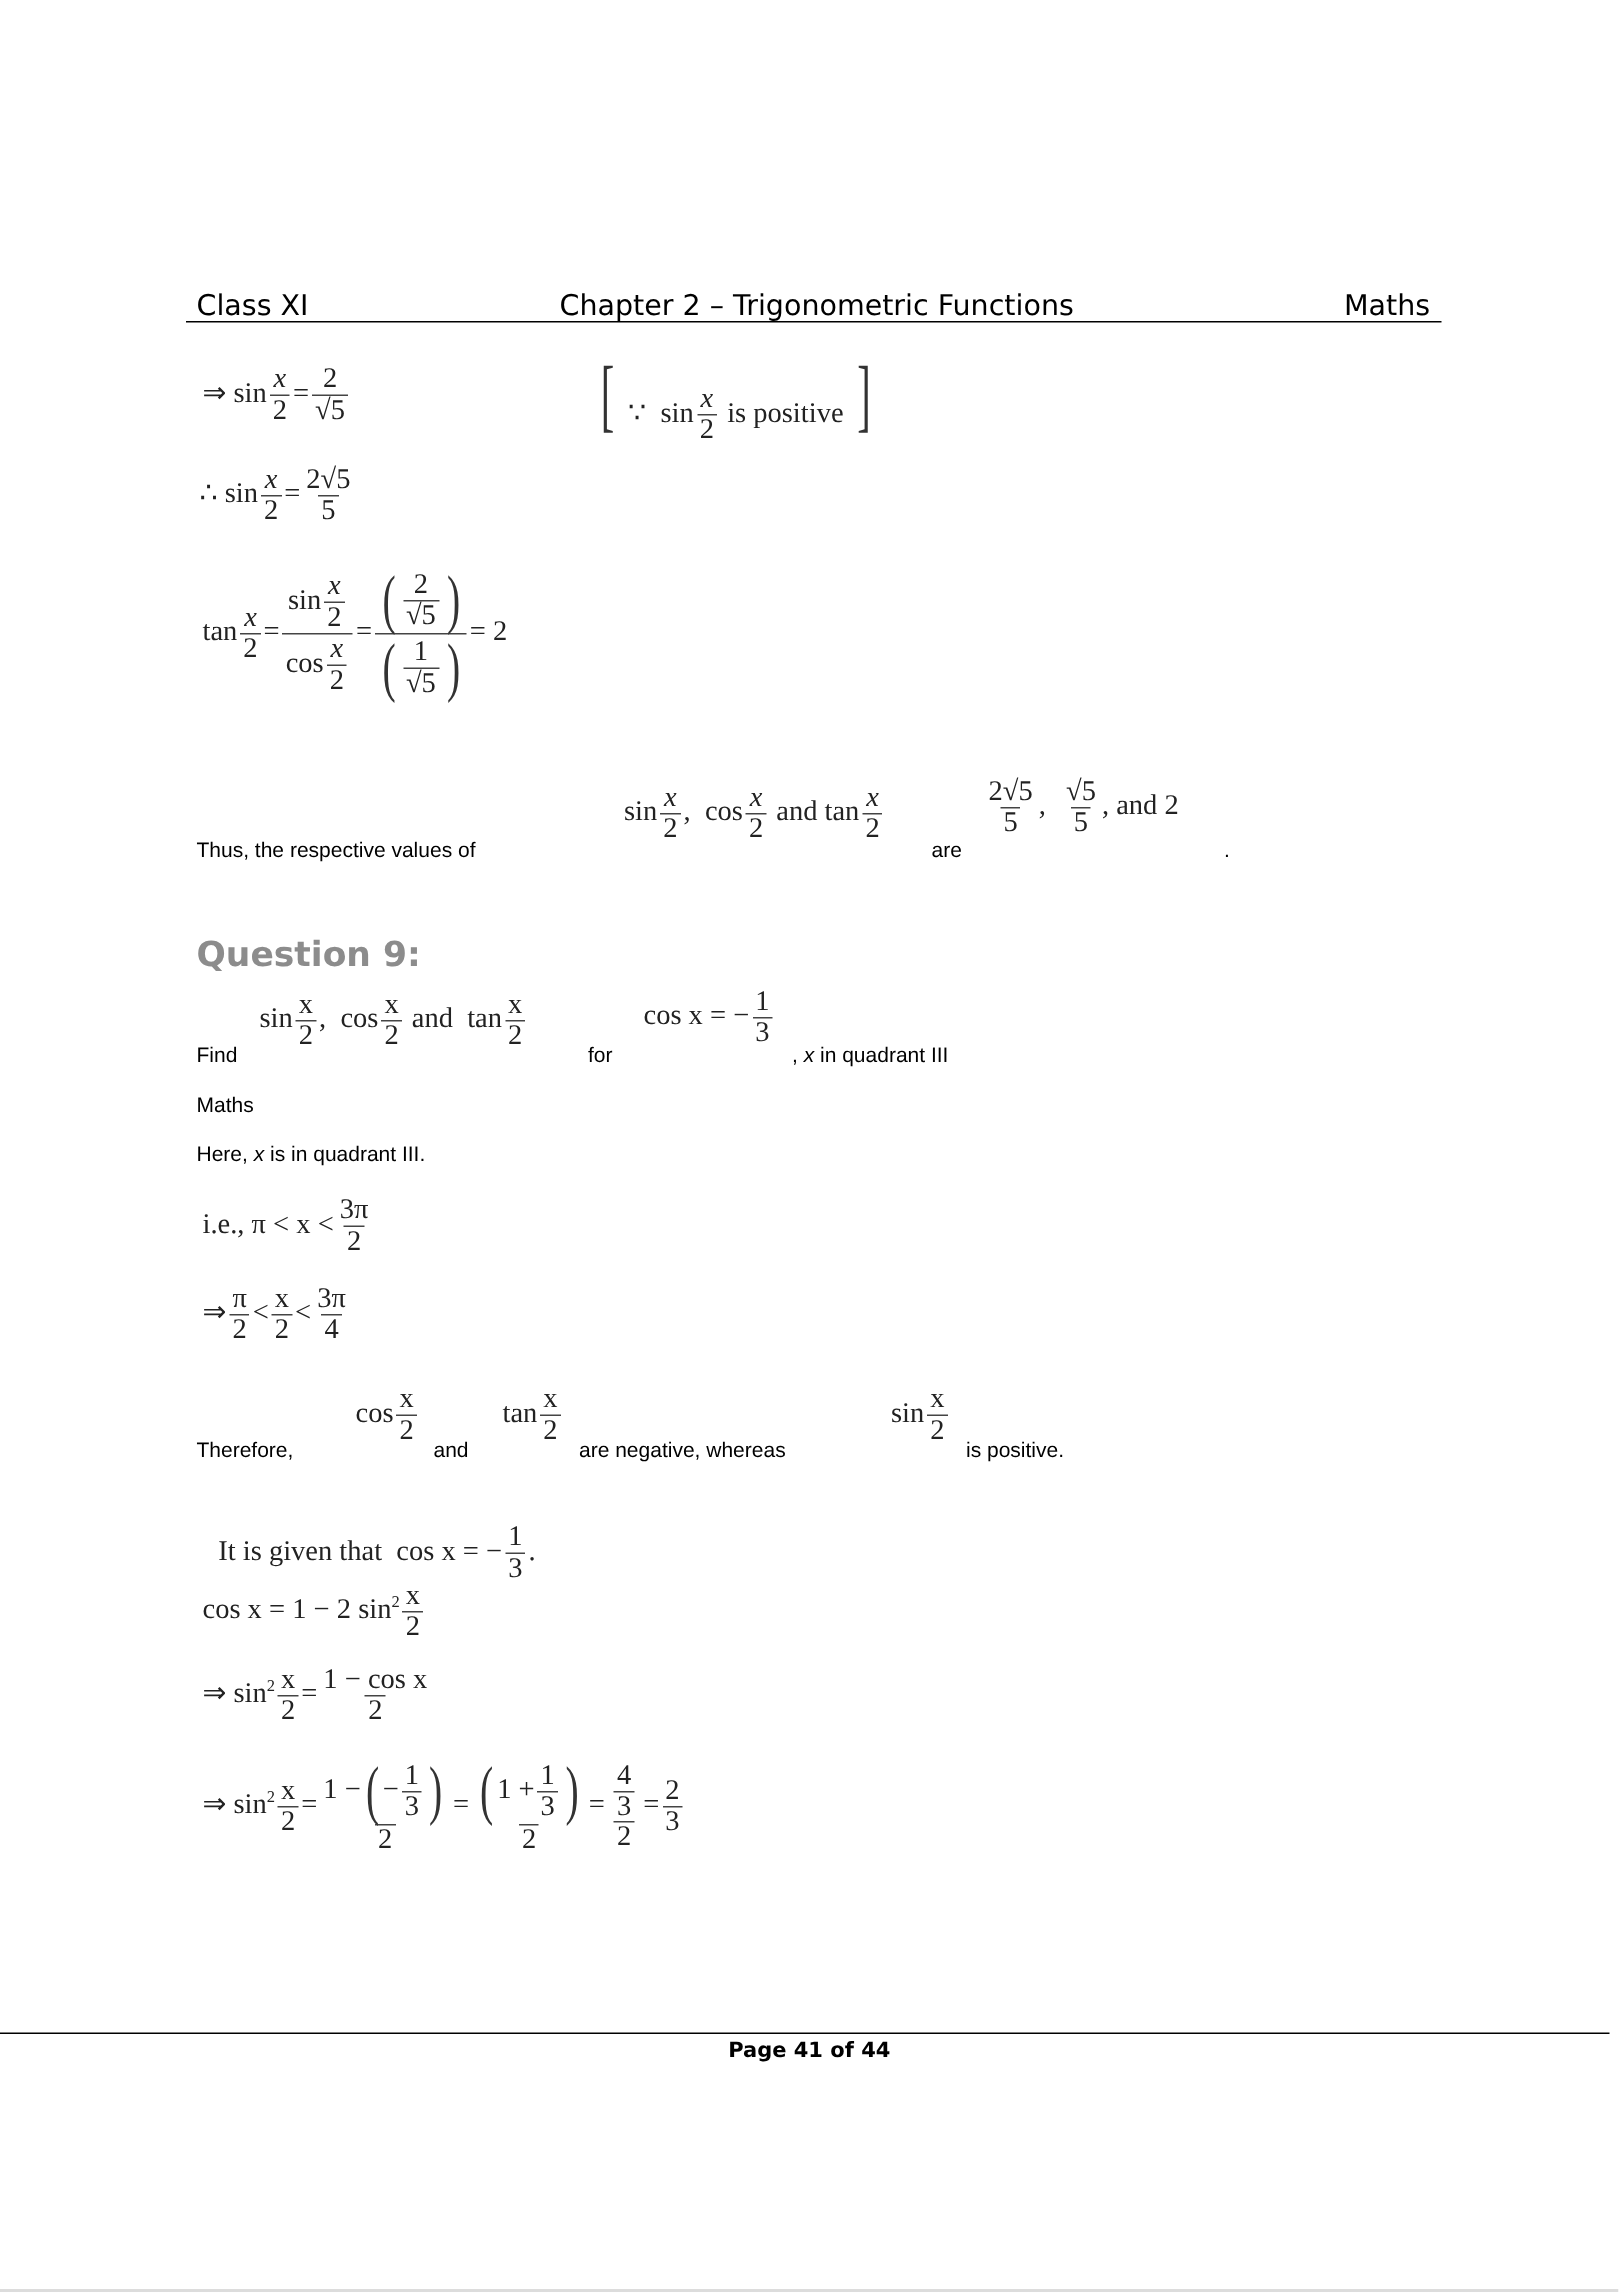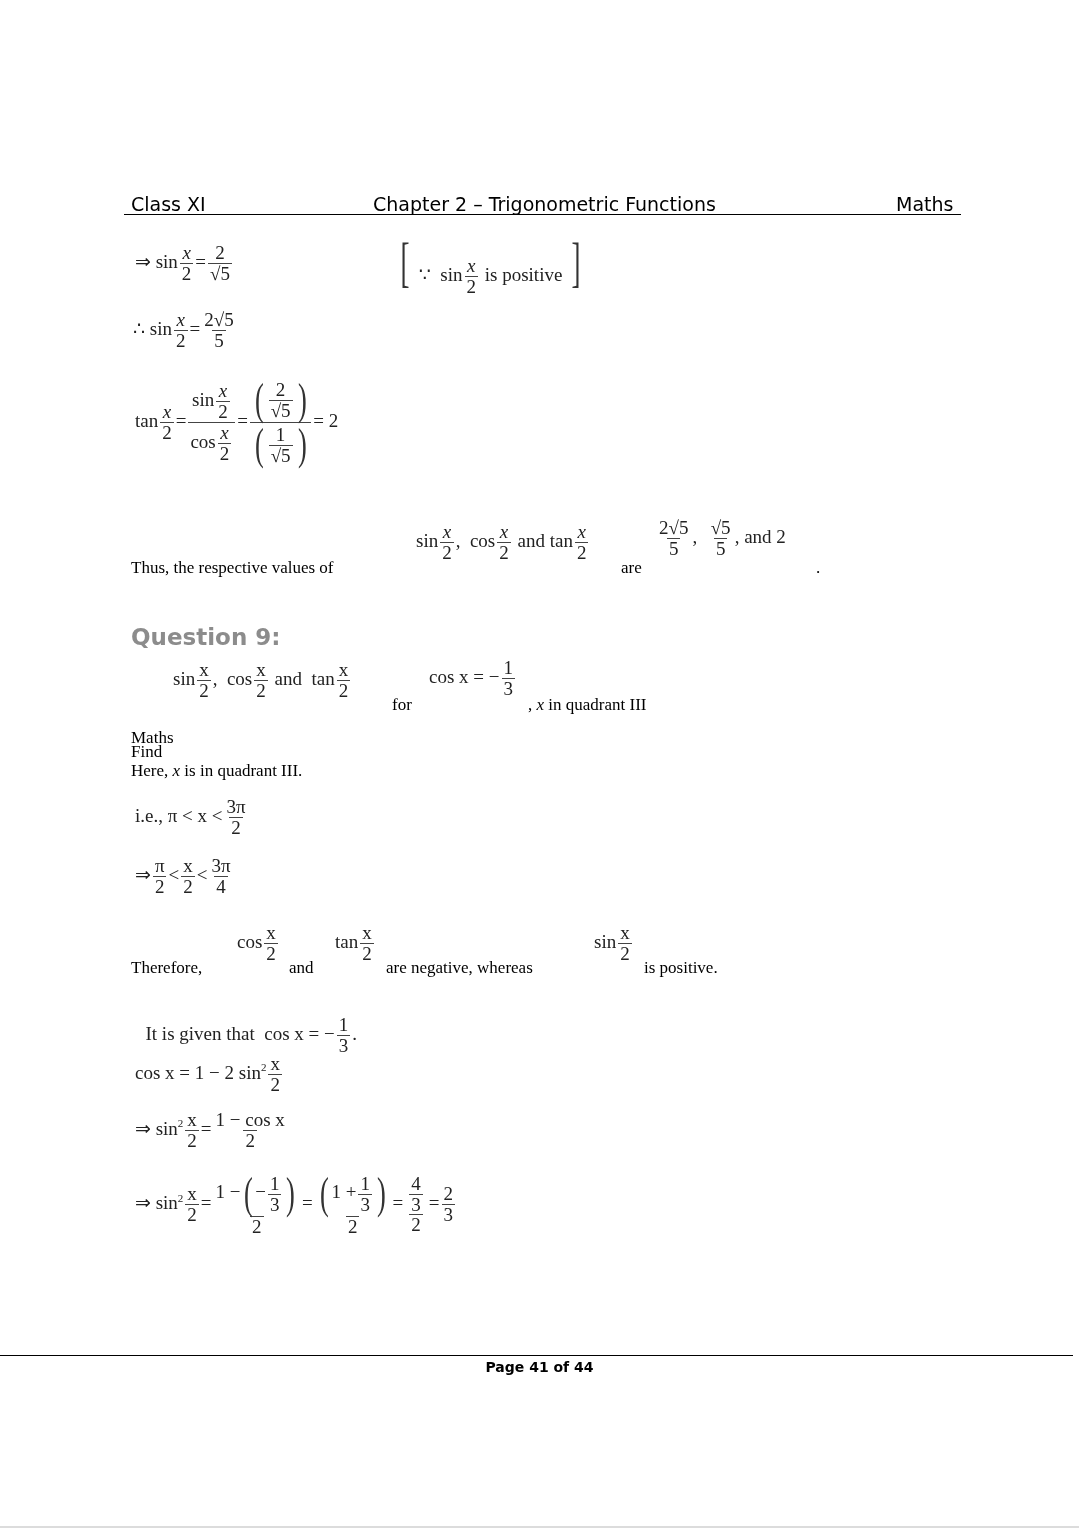--- a/index.html
+++ b/index.html
@@ -5,21 +5,21 @@
   html, body { margin:0; padding:0; background:#ffffff; }
   body { width:1079px; height:1528px; position:relative; overflow:hidden; color:#000; }
   .abs { position:absolute; }
   .hdr { font-size:19px; top:193px; font-family: "DejaVu Sans", sans-serif; }
   .hdr-line { position:absolute; left:124px; top:214px; width:837px; height:0; border-top:1.5px solid #000; }
   .math { font-family: "Liberation Serif", serif; font-size:19px; color:#222; white-space:nowrap; }
   .frac { display:inline-flex; flex-direction:column; align-items:center; vertical-align:middle; margin:0 2px; }
   .frac .num { padding:0 2px; line-height:1.05; }
   .frac .den { padding:0 2px; line-height:1.05; border-top:1.2px solid #444; }
   .it { font-style:italic; }
-  .txt { font-family: Liberation Serif, serif; font-size:17px; white-space:nowrap; }
+  .txt { font-family: Liberation Sans, sans-serif; font-size:14px; white-space:nowrap; }
   .q-title { font-family: "DejaVu Sans", sans-serif; font-size:23px; font-weight:bold; color:#8c8c8c; }
   .paren { font-size:44px; font-weight:100; line-height:1; vertical-align:middle; color:#333; transform:scaleX(0.6); display:inline-block; }
   .bracket { font-size:54px; font-weight:100; line-height:1; color:#333; display:inline-block; transform:scaleX(0.5); }
   .foot-line { position:absolute; left:0; top:1355px; width:1073px; border-top:1.5px solid #000; }
   .foot { position:absolute; top:1359px; left:0; width:1079px; text-align:center; font-family:"DejaVu Sans", sans-serif; font-weight:bold; font-size:14px; }
   .bottom-bar { position:absolute; left:0; top:1526px; width:1079px; height:2px; background:#dcdcdc; }
   sup { font-size:11px; }
 </style>
 </head>
 <body>
@@ -107,21 +107,21 @@
       <span class="den">5</span>
     </span>,&nbsp;
   <span class="frac">
       <span class="num">√5</span>
       <span class="den">5</span>
     </span><span>, and 2</span>
 </div>
 <div class="abs txt" style="left:816px; top:558px;">.</div>
 
 <div class="abs q-title" style="left:131px; top:624px;">Question 9:</div>
-<div class="abs txt" style="left:131px; top:695px;margin-top:47px;">Find</div>
+<div class="abs txt" style="left:131px; top:695px;">Find</div>
 <div class="abs math" style="left:173px; top:660px;">
   <span>sin</span><span class="frac">
       <span class="num">x</span>
       <span class="den">2</span>
     </span>,&nbsp;
   <span>cos</span><span class="frac">
       <span class="num">x</span>
       <span class="den">2</span>
     </span>
   <span>and</span>&nbsp;

